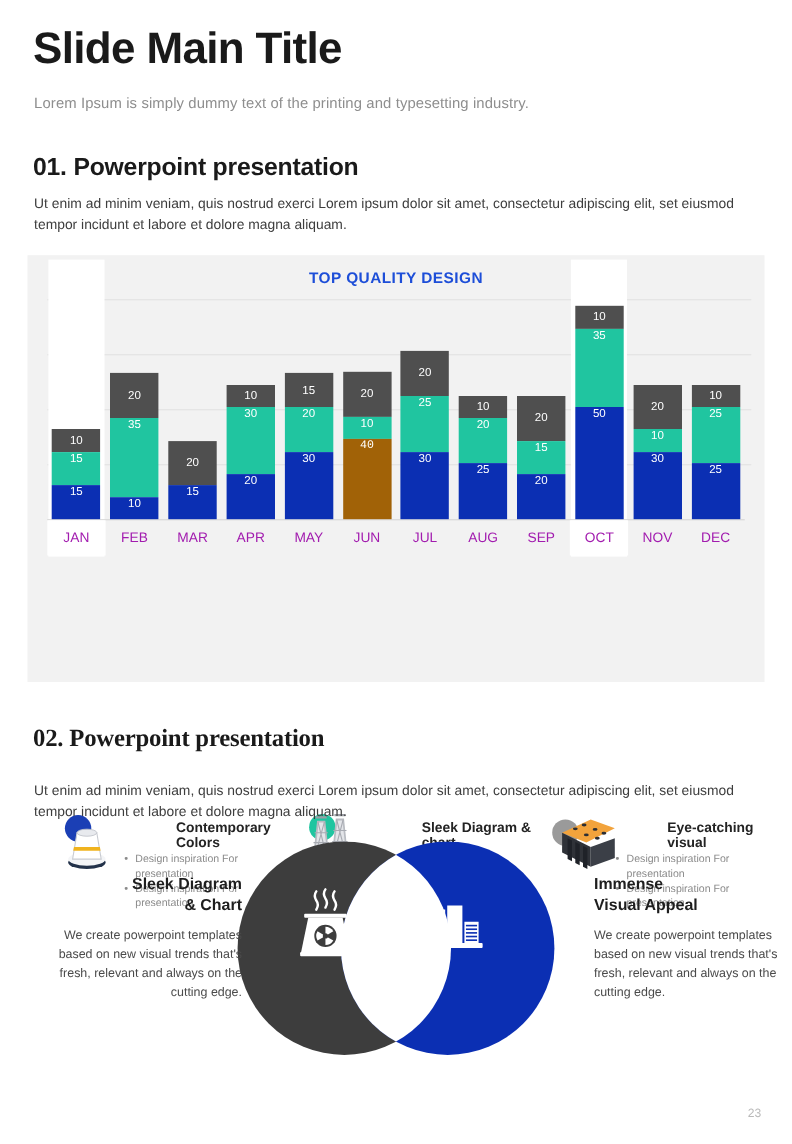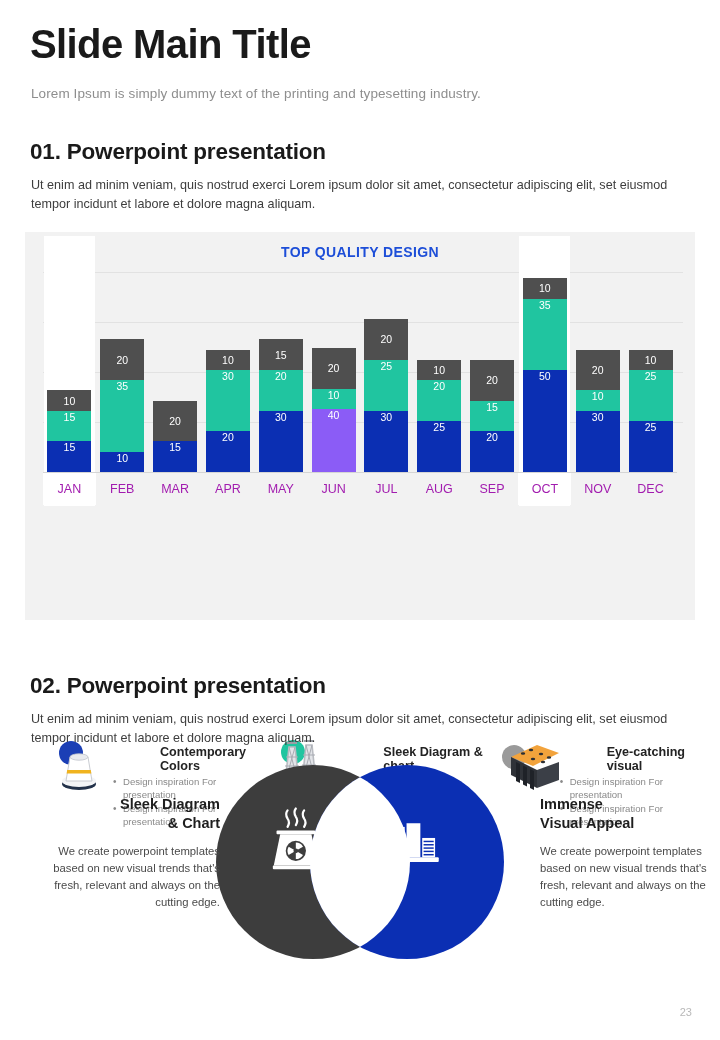--- a/index.html
+++ b/index.html
@@ -26,21 +26,21 @@
   .sec-title {
     position: absolute; left: 30px;
     font-size: 22.5px; font-weight: 700; color: #1a1a1a; letter-spacing: -0.2px;
   }
   .sec-body {
     position: absolute; left: 31px; width: 660px;
     font-size: 12.6px; color: #3d3d3d; line-height: 1.5;
   }
   #sec1-title { top: 139px; }
   #sec1-body  { top: 176px; }
-  #sec2-title { top: 673px; }
+  #sec2-title { top: 658px; font-family: Liberation Serif, serif; }
   #sec2-body  { top: 710px; }
 
   
   .chart-panel {
     position: absolute; left: 25px; top: 232px;
     width: 670px; height: 388px;
     background: #f2f2f2;
   }
   .chart-title {
     position: absolute; left: 0; right: 0; top: 12px;
@@ -208,21 +208,21 @@
           </div>
         </div>
         <div class="col">
           <div class="bar">
             <div class="seg top" style="height: 40.8px; background: rgb(79, 79, 79);">
               <span class="lbl">20</span>
             </div>
             <div class="seg mid" style="height: 20.4px; background: rgb(32, 197, 160);">
               <span class="lbl">10</span>
             </div>
-            <div class="seg bot" style="height: 63px; background: #8b5cf6;">
+            <div class="seg bot" style="height: 73px; background: #a16207; font-family: Liberation Mono, monospace;">
               <span class="lbl">40</span>
             </div>
           </div>
         </div>
         <div class="col">
           <div class="bar">
             <div class="seg top" style="height: 40.8px; background: rgb(79, 79, 79);">
               <span class="lbl">20</span>
             </div>
             <div class="seg mid" style="height: 51px; background: rgb(32, 197, 160);">

